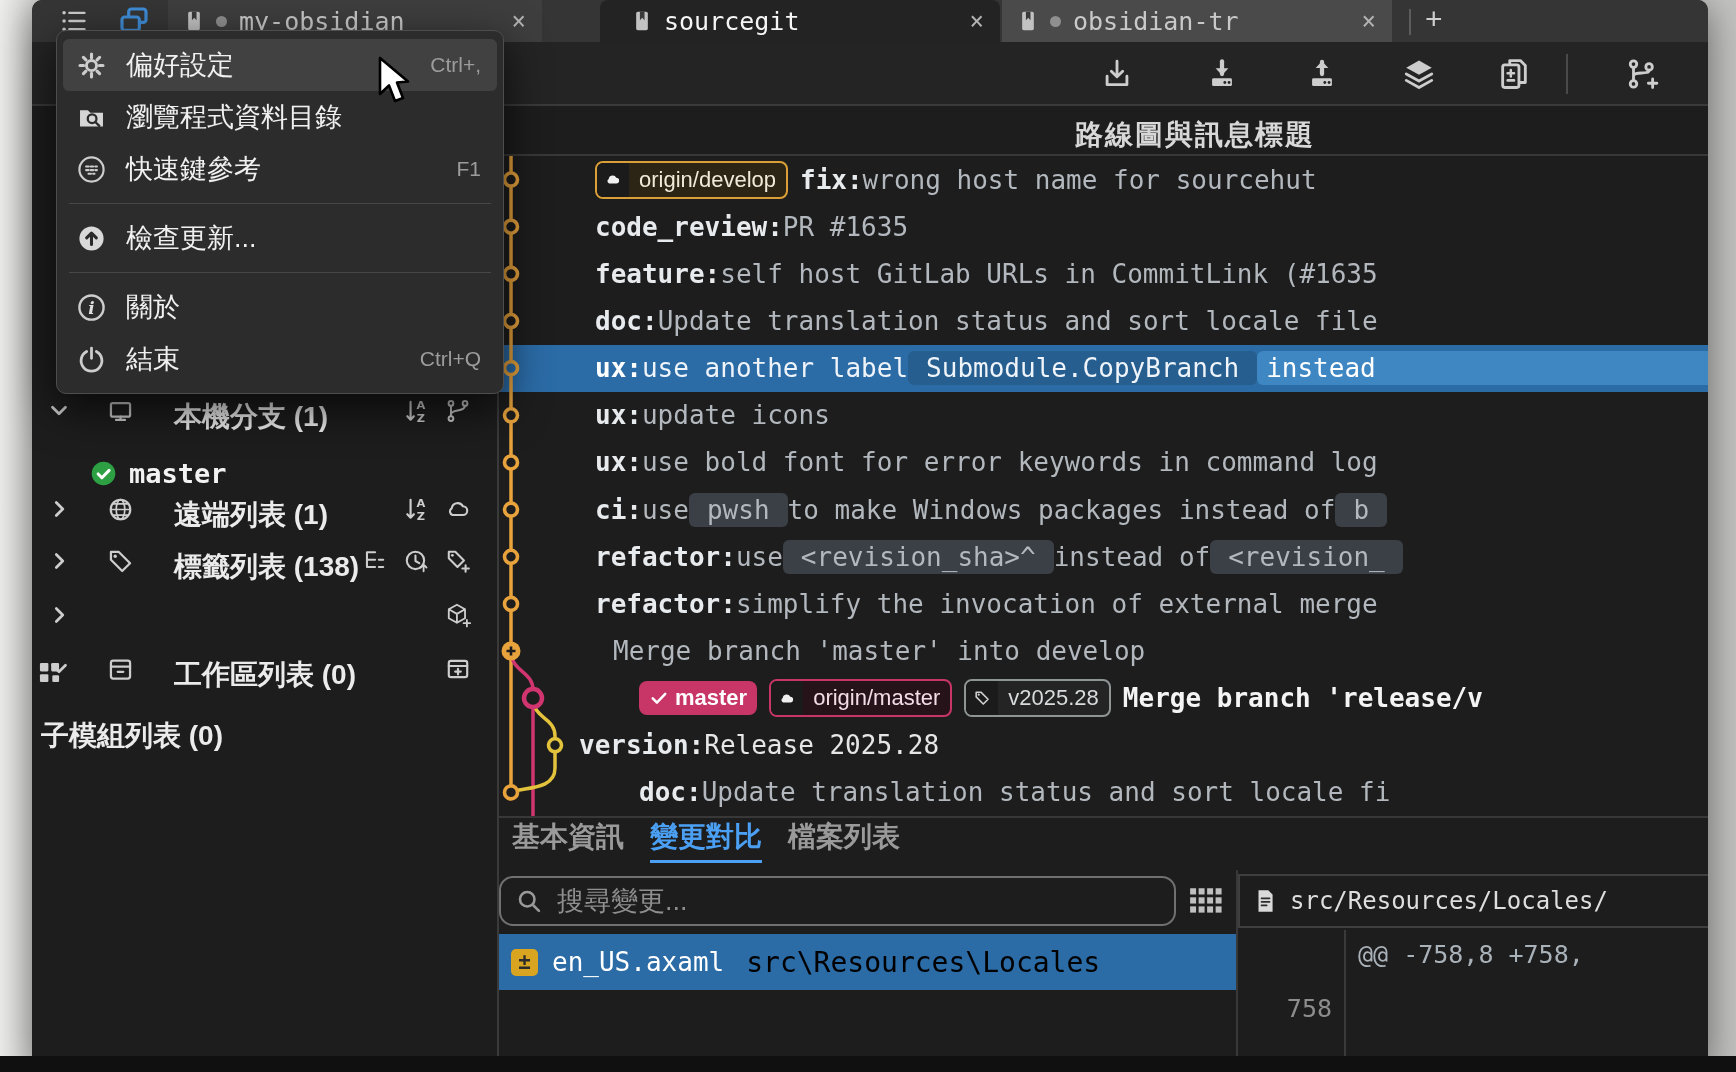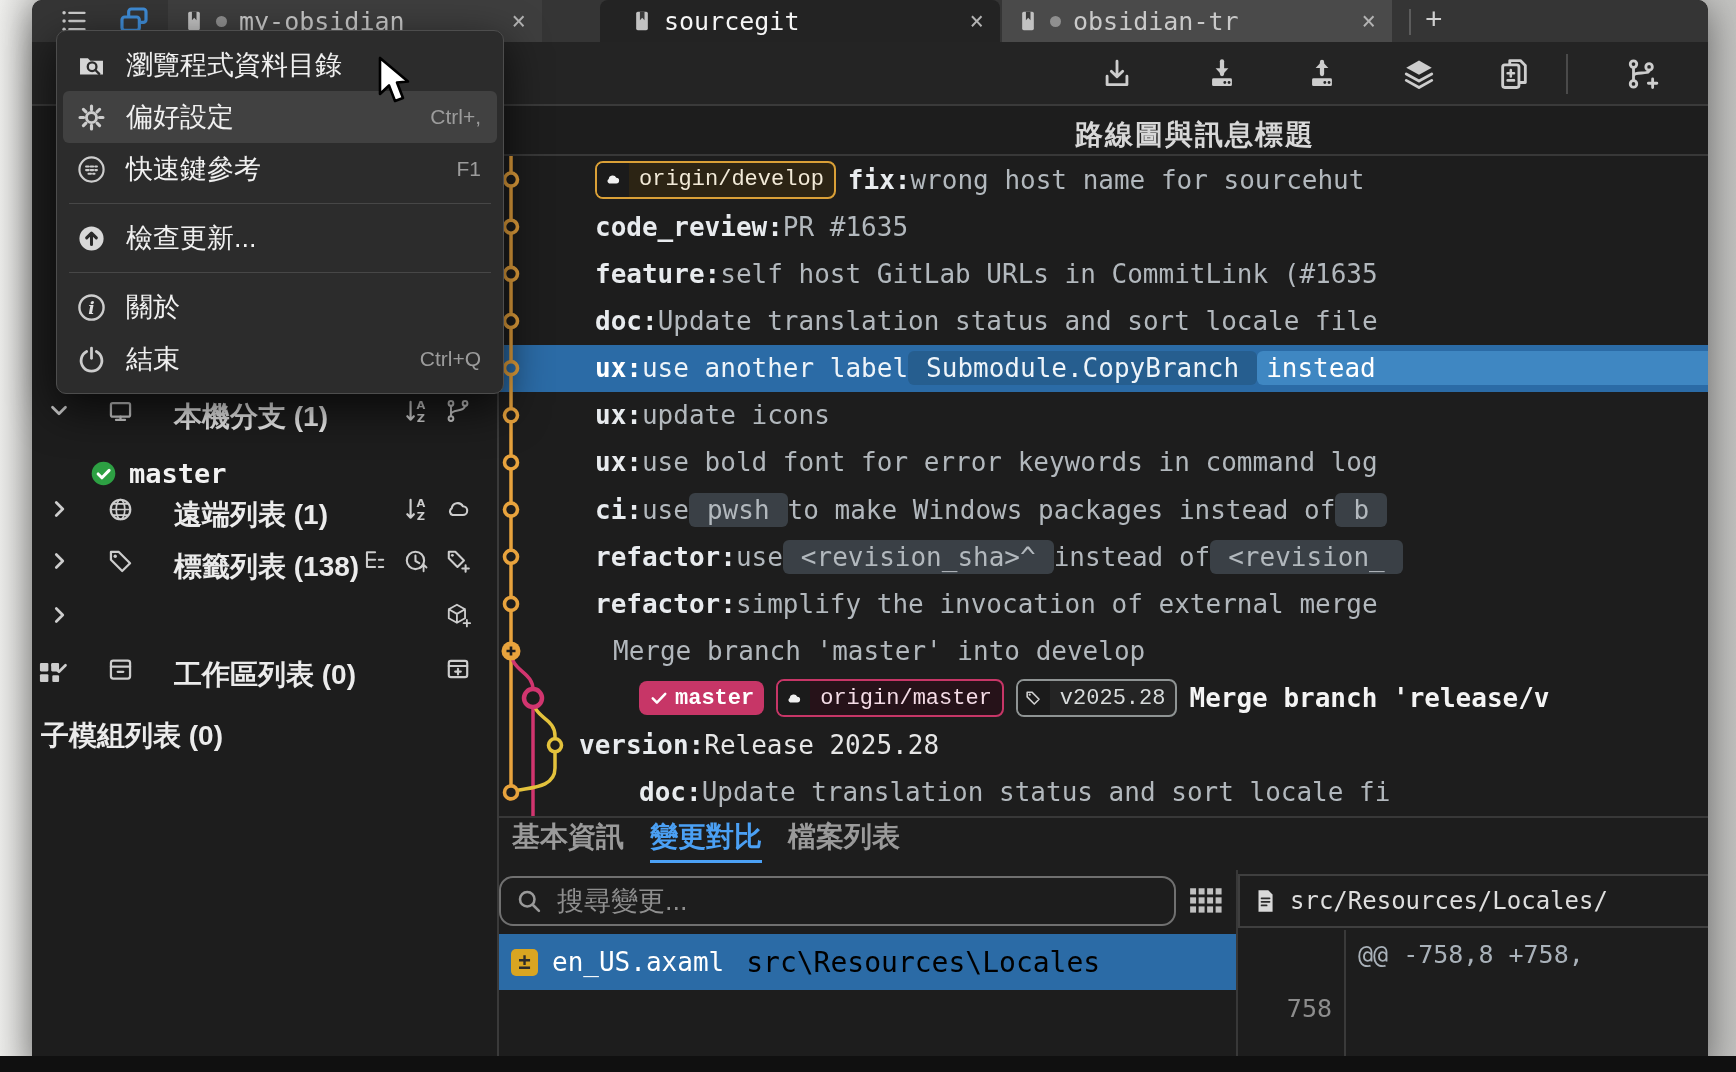--- a/index.html
+++ b/index.html
@@ -46,21 +46,21 @@
   .commit-row.sel{background:#2b6ba6;color:#eef4f9;}
   .seg-b{font-weight:bold;color:#e8ebee;}
   .commit-row.sel .seg-b{color:#ffffff;}
   .seg-bw{font-weight:bold;color:#f4f4f4;}
   .seg-br{color:#e6e6e6;}
   .seg-code{background:#3a4046;border-radius:6px;padding:2px 18px;}
   .commit-row.sel .seg-code{background:#265e8f;}
   .seg-codelight{background:#3f87c2;border-radius:6px;padding:2px 9px;padding-right:400px;color:#fff;}
   .graph{position:absolute;left:0;top:0;pointer-events:none;}
   .badge{display:inline-flex;align-items:center;height:34px;border-radius:8px;margin-right:12px;overflow:hidden;
-    font-family:Liberation Mono, monospace;font-size:22px;flex:0 0 auto;}
+    font-family:Liberation Sans, sans-serif;font-size:22px;flex:0 0 auto;}
   .badge .chip{display:inline-flex;align-items:center;justify-content:center;width:32px;height:100%;background:#1b1b1b;}
   .badge .bt{padding:0 10px;}
   .badge.remote-orange{border:2px solid #daa037;background:#2c2414;color:#f2ead8;}
   .badge.local-head{background:#c73667;color:#fff;font-weight:bold;padding:0 10px;gap:6px;}
   .badge.remote-pink{border:2px solid #c73667;background:#261219;color:#f4dce6;}
   .badge.tagref{border:2px solid #8f9494;background:#242424;color:#d8dcdc;}
   
   .hdiv{position:absolute;left:467px;top:816px;right:0;height:2px;background:#383838;}
   .detail-tabs{position:absolute;left:480px;top:818px;height:52px;display:flex;gap:26px;align-items:flex-start;}
   .dtab{font-size:28px;font-weight:bold;color:#9a9a9a;padding-bottom:4px;}
@@ -545,39 +545,39 @@
           </span>
         <span class="diff-path">src/Resources/Locales/</span>
       </div>
       <div class="diff-numdiv"></div>
       <div class="hunk">@@ -758,8 +758,</div>
       <div class="lineno">758</div>
     </div>
   </div>
 
   <div class="menu" id="menu">
+      <div class="menu-item hl">
+        <span class="mi">
+          <svg width="100%" height="100%" viewBox="0 0 24 24" style="stroke:#cdcdcd;fill:none;stroke-width:2;stroke-linecap:round;stroke-linejoin:round">
+            <circle cx="12" cy="12" r="4.2" stroke-width="2.4"></circle>
+            <path d="M18.5,12 H21.5 M16.6,16.6 L18.7,18.7 M12,18.5 V21.5 M7.4,16.6 L5.3,18.7 M5.5,12 H2.5 M7.4,7.4 L5.3,5.3 M12,5.5 V2.5 M16.6,7.4 L18.7,5.3" stroke-width="2.6"></path>
+          </svg>
+        </span>
+        <span class="menu-label">偏好設定</span>
+        <span class="menu-sc">Ctrl+,</span>
+      </div>
       <div class="menu-item">
         <span class="mi">
           <svg width="100%" height="100%" viewBox="0 0 24 24" style="stroke:#cdcdcd;fill:none;stroke-width:2;stroke-linecap:round;stroke-linejoin:round">
             <path d="M2.5,6 H9 L11,8 H21.5 V19.5 H2.5 z" fill="#d6d6d6" stroke="none"></path>
             <circle cx="12.5" cy="13" r="3.6" stroke="#2b2b2b" stroke-width="1.9"></circle>
             <path d="M15.2,15.7 L18.4,18.9" stroke="#2b2b2b" stroke-width="1.9"></path>
           </svg>
         </span>
         <span class="menu-label">瀏覽程式資料目錄</span>
-      </div>
-      <div class="menu-item hl">
-        <span class="mi">
-          <svg width="100%" height="100%" viewBox="0 0 24 24" style="stroke:#cdcdcd;fill:none;stroke-width:2;stroke-linecap:round;stroke-linejoin:round">
-            <circle cx="12" cy="12" r="4.2" stroke-width="2.4"></circle>
-            <path d="M18.5,12 H21.5 M16.6,16.6 L18.7,18.7 M12,18.5 V21.5 M7.4,16.6 L5.3,18.7 M5.5,12 H2.5 M7.4,7.4 L5.3,5.3 M12,5.5 V2.5 M16.6,7.4 L18.7,5.3" stroke-width="2.6"></path>
-          </svg>
-        </span>
-        <span class="menu-label">偏好設定</span>
-        <span class="menu-sc">Ctrl+,</span>
       </div>
       <div class="menu-item">
         <span class="mi">
           <svg width="100%" height="100%" viewBox="0 0 24 24" style="stroke:#cdcdcd;fill:none;stroke-width:2;stroke-linecap:round;stroke-linejoin:round">
             <circle cx="12" cy="12" r="10" stroke-width="1.8"></circle>
             <path d="M7.5,9.5 H16.5 M7.5,12.5 H16.5 M9.5,15.5 H14.5" stroke-width="1.7" stroke-dasharray="2.1,1.7"></path>
           </svg>
         </span>
         <span class="menu-label">快速鍵參考</span>
         <span class="menu-sc">F1</span>

